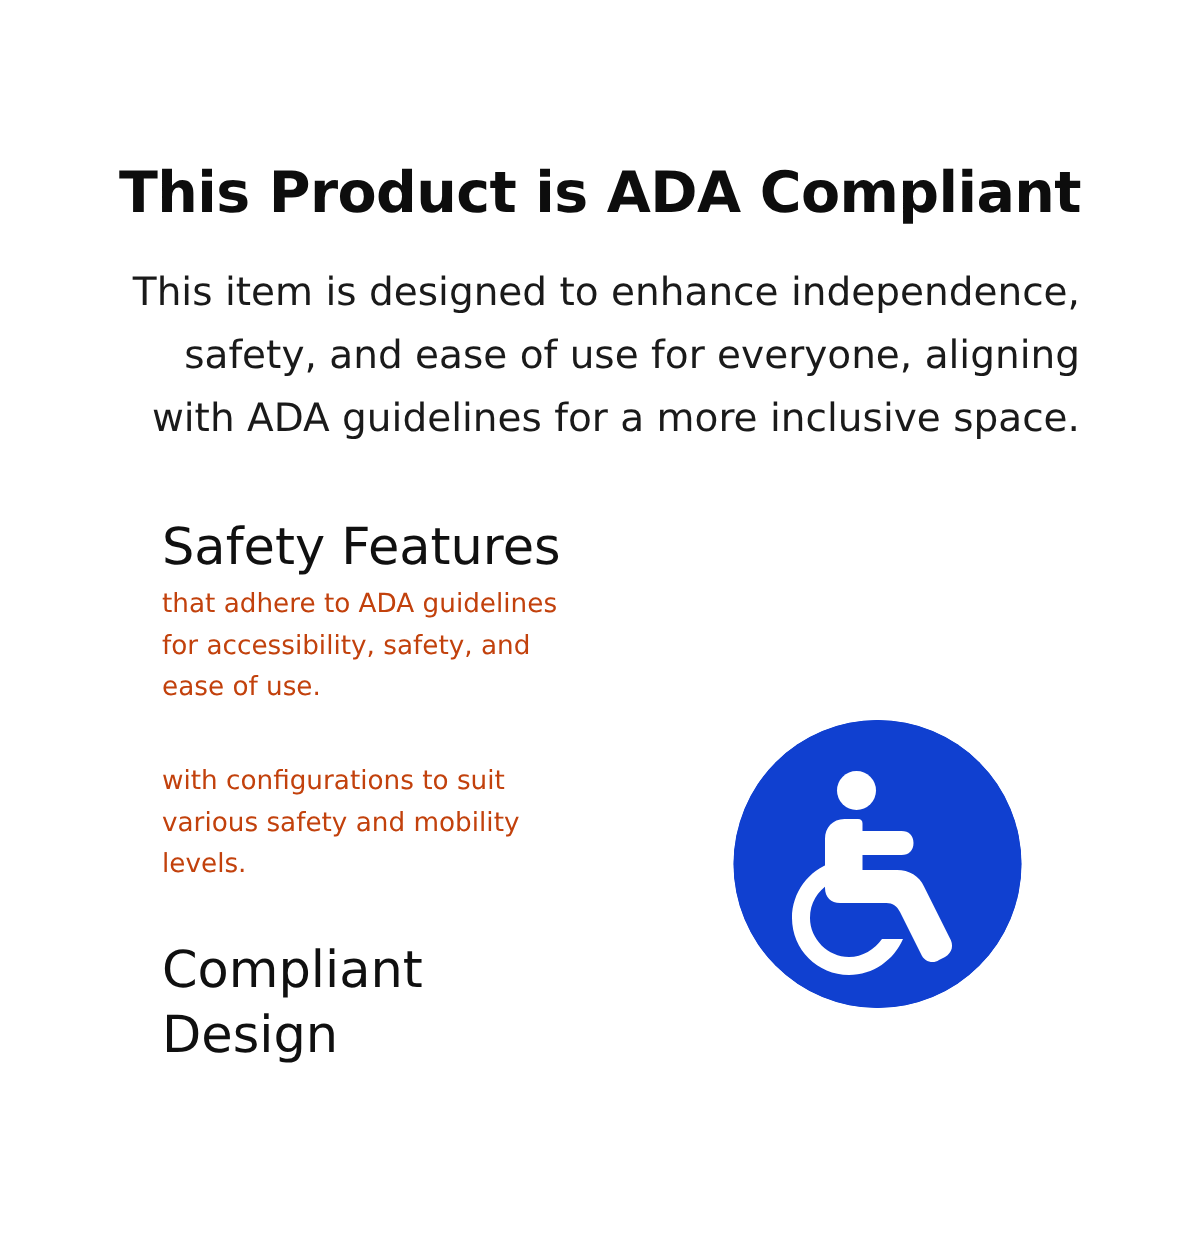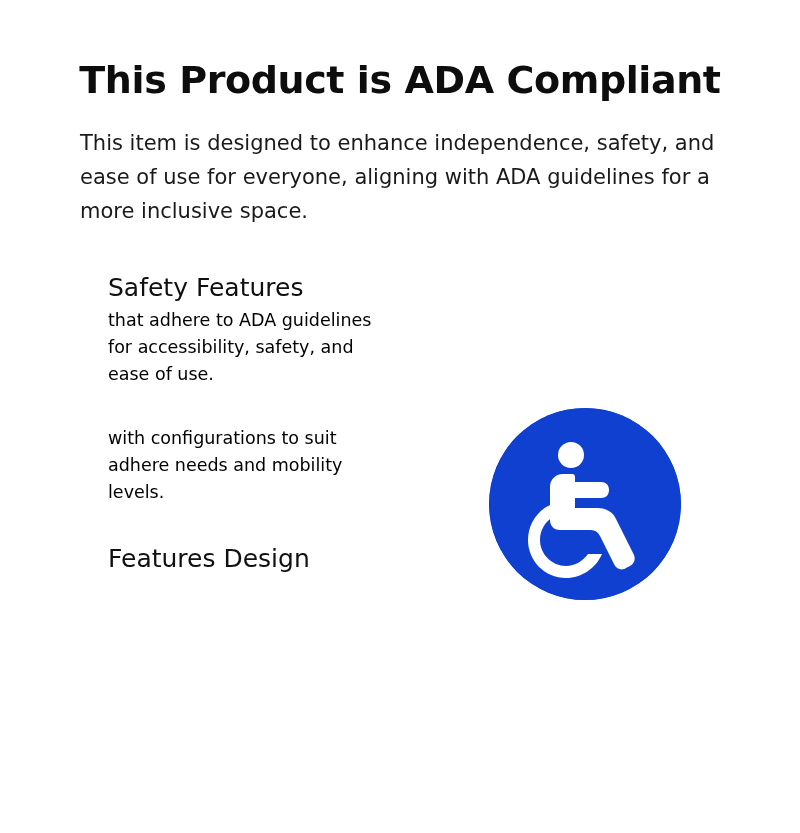--- a/index.html
+++ b/index.html
@@ -12,37 +12,38 @@
     background: #ffffff;
     font-family: "DejaVu Sans", "Liberation Sans", sans-serif;
     color: #111111;
     overflow: hidden;
   }
   .page {
     position: relative;
     width: 800px;
     height: 624px;
     box-sizing: border-box;
+    margin-top: 48px;
   }
   .headline {
     text-align: center;
     font-size: 38px;
     font-weight: 700;
     letter-spacing: -0.4px;
     color: #0d0d0d;
     margin: 0;
     padding-top: 58px;
     line-height: 1.2;
   }
   .subhead {
     margin: 0 auto;
     padding-top: 22px;
     width: 640px;
-    text-align: left;
-    font-size: 21px;
+    text-align: right;
+    font-size: 26px;
     line-height: 1.62;
     font-weight: 400;
     color: #1a1a1a;
   }
   .body-area {
     position: relative;
     margin-top: 44px;
     display: flex;
     align-items: flex-start;
   }
@@ -51,30 +52,30 @@
     padding-left: 108px;
     box-sizing: border-box;
   }
   .feature {
     margin-bottom: 36px;
   }
   .feature:last-child {
     margin-bottom: 0;
   }
   .feature-title {
-    font-size: 25px;
+    font-size: 34px;
     font-weight: 400;
     color: #101010;
     line-height: 1.25;
     margin: 0 0 4px 0;
   }
   .feature-desc {
     font-size: 17.5px;
     line-height: 1.56;
-    color: #000000;
+    color: #c2410c;
     margin: 0;
     max-width: 268px;
   }
   .feature-2 .feature-desc,
   .feature-3 .feature-desc {
     max-width: 276px;
   }
   .badge-wrap {
     position: absolute;
     left: 489px;
@@ -102,25 +103,25 @@
   <div class="body-area">
 
     <div class="features">
 
       <div class="feature feature-1">
         <p class="feature-title">Safety Features</p>
         <p class="feature-desc">that adhere to ADA guidelines for accessibility, safety, and ease of use.</p>
       </div>
 
       <div class="feature feature-2">
-        <p class="feature-desc">with configurations to suit adhere needs and mobility levels.</p>
+        <p class="feature-desc">with configurations to suit various safety and mobility levels.</p>
       </div>
 
       <div class="feature feature-3">
-        <p class="feature-title">Features Design</p>
+        <p class="feature-title">Compliant Design</p>
       </div>
 
     </div>
 
     <div class="badge-wrap">
       <svg class="badge" viewBox="0 0 192 192" width="192" height="192">
         <circle cx="96" cy="96" r="96" fill="#1040d0"></circle>
         <g fill="#ffffff">
           <circle cx="82" cy="47" r="13"></circle>
           <path d="M74 66 c-8 0 -13 6 -13 13 l0 33 c0 6 4 10 10 10 l31 0 c4 0 7 2 9 6 l14 28 c2 5 8 7 12 4 l4 -2 c5 -3 6 -8 3 -13 l-17 -34 c-3 -7 -10 -11 -18 -11 l-23 0 0 -10 26 0 c5 0 8 -3 8 -8 0 -5 -3 -8 -8 -8 l-26 0 0 -5 c0 -2 -1 -3 -3 -3 z"></path>

